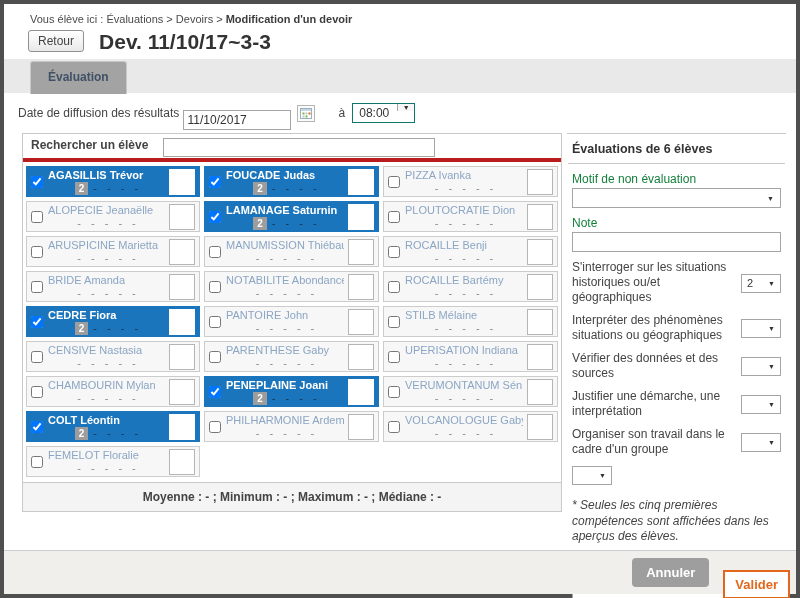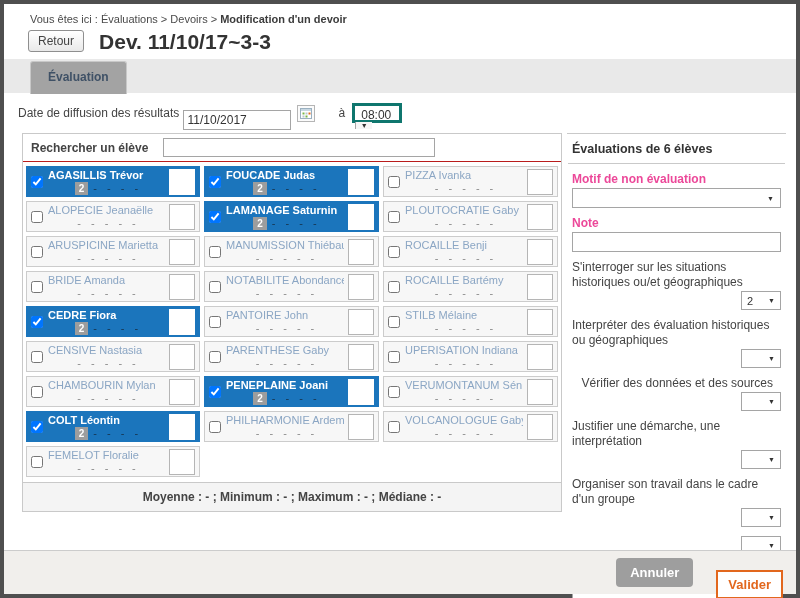--- a/index.html
+++ b/index.html
@@ -42,27 +42,27 @@
   .tab.active{
     background:#a3a3a3;border:1px solid #c8c8c8;border-bottom:none;
     border-radius:3px 3px 0 0;padding-bottom:10px;margin-bottom:-1px;
   }
   
   .date-row{height:40px;display:flex;align-items:center;padding-left:14px;font-size:12px;color:#444;}
   .inp{border:1px solid #a5a5a5;height:20px;font-size:12px;font-family:"Liberation Sans",sans-serif;padding:1px 4px;color:#333;}
   .date-inp{width:108px;margin-top:13px;}
   .cal-btn{margin-left:6px;width:18px;height:17px;border:1px solid #b5b5b5;background:#fbfbfb;display:inline-flex;align-items:center;justify-content:center;cursor:pointer;padding:0;}
   .at-label{margin:0 7px 0 24px;}
-  .time-select{display:flex;border:3px solid #0f766e;height:20px;align-items:flex-start;cursor:pointer;background:#fff;flex-direction:column;}
+  .time-select{display:flex;border:1px solid #0f766e;height:20px;align-items:flex-start;cursor:pointer;background:#fff;}
   .time-val{padding:2px 8px 0 6px;font-size:12px;color:#333;}
   .dd-arrow{width:17px;border-left:1px solid #a5a5a5;display:flex;align-items:center;justify-content:center;font-size:7px;color:#333;background:#f6f6f6;}
   
   .main{display:flex;align-items:flex-start;padding:0 10px 0 18px;}
   .student-box{width:540px;border:1px solid #c9c9c9;background:#fff;}
-  .search-row{display:flex;align-items:center;border-bottom:1px solid #b91c1c;padding:4px 8px;height:28px;}
+  .search-row{display:flex;align-items:flex-start;border-bottom:4px solid #b91c1c;padding:4px 8px;height:28px;}
   .search-label{font-weight:bold;font-size:12px;color:#444;width:132px;}
   .search-input{width:272px;height:19px;}
   .grid{display:flex;padding:2px 1px;}
   .gcol{width:179px;display:flex;flex-direction:column;}
   .cell{
     display:flex;align-items:center;
     border:1px solid #ccc;background:#f7f7f7;
     margin:2px;height:31px;padding:1px 4px 1px 2px;cursor:pointer;
   }
   .cell input[type=checkbox]{width:12px;height:12px;margin:0 5px 0 2px;flex:none;}
@@ -76,68 +76,68 @@
   .cell.sel .ln2{color:#16344e;}
   .cell.sel .gradebox{border-color:#fff;}
   .stats-row{
     border-top:1px solid #c9c9c9;background:#f4f4f4;
     text-align:center;font-size:12px;font-weight:bold;color:#444;
     padding:7px 0;margin-top:1px;
   }
   
   .eval-panel{flex:1;margin-left:5px;border-top:1px solid #c9c9c9;padding:0 1px;}
   .panel-title{font-weight:bold;font-size:12.5px;color:#333;padding:8px 4px 7px;border-bottom:1px solid #c9c9c9;}
-  .fld-label{font-size:12px;color:#ec4899;margin:8px 4px 2px;font-weight:bold;}
+  .fld-label{font-size:12px;color:#15803d;margin:8px 4px 2px;}
   .select-full{
     margin:0 4px;border:1px solid #a5a5a5;height:20px;background:#fff;
     display:flex;align-items:center;justify-content:flex-end;
     padding-right:6px;font-size:7px;color:#333;cursor:pointer;
   }
   .note-input{margin:0 4px;width:calc(100% - 8px);height:20px;}
-  .comp-row{display:flex;margin:8px 4px 0;align-items:flex-end;flex-direction:column;}
+  .comp-row{display:flex;margin:8px 4px 0;align-items:center;}
   .comp-label{flex:1;font-size:12px;color:#444;line-height:1.25;padding-right:8px;}
   .mini-select{
     width:40px;height:19px;border:1px solid #a5a5a5;background:#fff;
     display:flex;align-items:center;justify-content:space-between;
     padding:0 5px;cursor:pointer;flex:none;margin-top:1px;
   }
   .mini-select .mval{font-size:11px;color:#333;}
   .mini-select .marr{font-size:7px;color:#333;}
   .footnote{font-style:italic;font-size:12px;color:#444;margin:13px 4px 0;line-height:1.3;}
   .appr-label{margin-top:10px;}
   .appr-ta{
     margin:2px 4px 0;width:calc(100% - 8px);height:86px;
     border:1px solid #a5a5a5;resize:both;font-family:"Liberation Sans",sans-serif;font-size:12px;
   }
   
   .footer-bar{
     position:absolute;left:0;right:0;bottom:0;height:44px;
     background:#f1efec;border-top:1px solid #ccc;
     display:flex;align-items:center;justify-content:flex-end;
-    padding-right:13px;gap:23px;
+    padding-right:6px;gap:14px;
   }
   .btn-annuler{
     background:#9e9e9e;color:#fff;font-weight:bold;font-size:13px;
     border:none;border-radius:4px;padding:7px 14px;cursor:pointer;
     font-family:"Liberation Sans",sans-serif;
   }
   .btn-valider{
     background:#fff;color:var(--orange);font-weight:bold;font-size:13px;
     border:2px solid var(--orange);border-radius:0;padding:5px 10px;cursor:pointer;
     font-family:"Liberation Sans",sans-serif;
     margin-top:24px;
   }
 </style>
 </head>
 <body>
 
 <div class="frame">
 
   <div class="breadcrumb">
-    <span>Vous êtes ici :</span>
+    <span>Vous élève ici :</span>
     <span>Évaluations &gt; Devoirs &gt;</span>
     <b>Modification d'un devoir</b>
   </div>
 
   <div class="title-row">
     <button class="btn-retour">Retour</button>
     <div class="page-title">Dev. 11/10/17~3-3</div>
   </div>
 
   <div class="tabbar">
@@ -318,21 +318,21 @@
               <input type="checkbox" style="">
               <div class="mid">
                 <div class="nm">PIZZA Ivanka</div>
                 <div class="ln2">- - - - -</div>
               </div>
               <div class="gradebox"></div>
             </label>
             <label class="cell">
               <input type="checkbox" style="">
               <div class="mid">
-                <div class="nm">PLOUTOCRATIE Gaby</div>
+                <div class="nm">PLOUTOCRATIE Dion</div>
                 <div class="ln2">- - - - -</div>
               </div>
               <div class="gradebox"></div>
             </label>
             <label class="cell">
               <input type="checkbox" style="">
               <div class="mid">
                 <div class="nm">ROCAILLE Benji</div>
                 <div class="ln2">- - - - -</div>
               </div>
@@ -396,21 +396,21 @@
 
       <div class="comp-list">
           <div class="comp-row">
             <div class="comp-label">S'interroger sur les situations historiques ou/et géographiques</div>
             <div class="mini-select">
               <span class="mval">2</span>
               <span class="marr">▼</span>
             </div>
           </div>
           <div class="comp-row">
-            <div class="comp-label">Interpréter des évaluation historiques ou géographiques</div>
+            <div class="comp-label">Interpréter des phénomènes situations ou géographiques</div>
             <div class="mini-select">
               <span class="mval"></span>
               <span class="marr">▼</span>
             </div>
           </div>
           <div class="comp-row">
             <div class="comp-label">Vérifier des données et des sources</div>
             <div class="mini-select">
               <span class="mval"></span>
               <span class="marr">▼</span>
@@ -431,20 +431,21 @@
             </div>
           </div>
           <div class="comp-row">
             <div class="mini-select">
               <span class="mval"></span>
               <span class="marr">▼</span>
             </div>
           </div>
         </div>
 
+      <div class="footnote">* Seules les cinq premières compétences sont affichées dans les aperçus des élèves.</div>
 
       <div class="fld-label appr-label">Appréciation</div>
       <textarea class="appr-ta" style=""></textarea>
     </div>
 
   </div>
 
   <div class="footer-bar">
     <button class="btn-annuler">Annuler</button>
     <button class="btn-valider">Valider</button>

